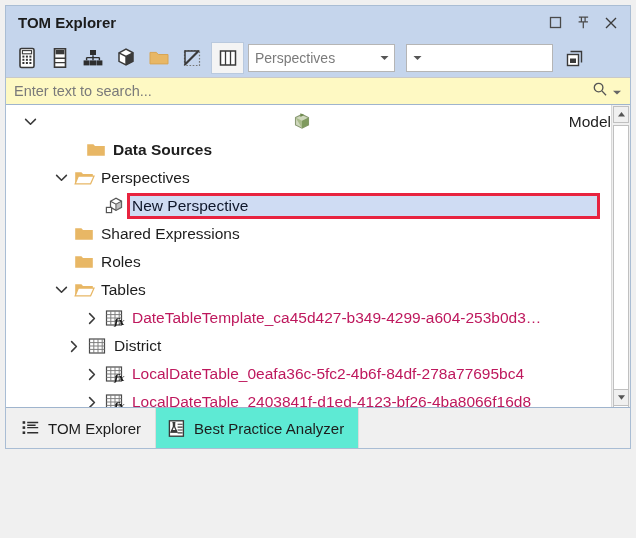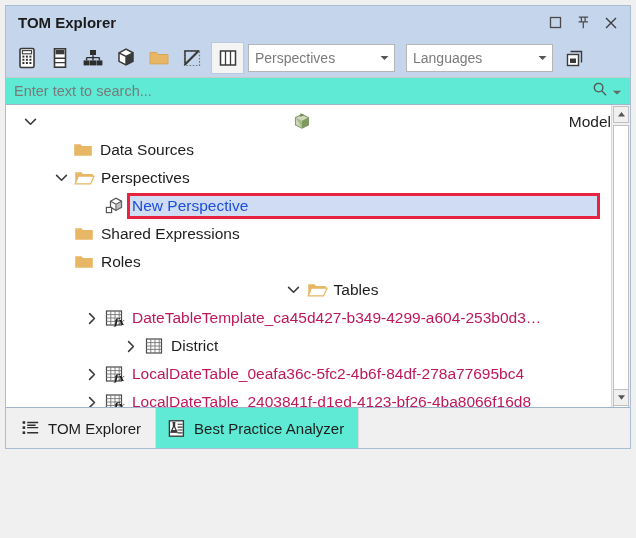--- a/index.html
+++ b/index.html
@@ -106,21 +106,21 @@
   #languages-combo { width: 147px; margin-left: 11px; }
   .tb-right {
     margin-left: 6px;
     width: 30px; height: 30px;
     display:flex; align-items:center; justify-content:center;
     cursor: default;
   }
   
   .searchbar {
     height: 28px;
-    background: #5eead4;
+    background: #fef9c3;
     border-top: 1px solid #c9c9c9;
     border-bottom: 1px solid #9fb4cd;
     display: flex;
     align-items: center;
     flex: 0 0 auto;
     box-sizing: border-box;
     position: relative;
   }
   .search-input {
     border: none;
@@ -185,21 +185,21 @@
     right: 11px;
     top: 1px;
     bottom: 1px;
     background: #cfdcf3;
     border: 3px solid #e8233f;
     box-sizing: border-box;
   }
   .row.selected .node-label {
     position: relative;
     z-index: 2;
-    color: #1d4ed8;
+    color: #0f172a;
   }
   .row.selected .node-icon { position: relative; z-index: 2; }
   
   .vscroll {
     width: 19px;
     flex: 0 0 19px;
     background: #f0f0f0;
     border-left: 1px solid #d8d8d8;
     position: relative;
     box-sizing: border-box;
@@ -349,21 +349,20 @@
       <div class="combo" id="perspectives-combo">
         <div class="cb-label">Perspectives</div>
         <div class="cb-arrow">
           <svg width="11" height="8" viewBox="0 0 11 8">
               <path d="M1.5 2 L5.5 6 L9.5 2 Z" fill="#555"></path>
             </svg>
         </div>
       </div>
 
       <div class="combo" id="languages-combo">
-        <div class="cb-label">Languages</div>
         <div class="cb-arrow">
           <svg width="11" height="8" viewBox="0 0 11 8">
               <path d="M1.5 2 L5.5 6 L9.5 2 Z" fill="#555"></path>
             </svg>
         </div>
       </div>
 
       <div class="tb-right">
         <svg width="19" height="19" viewBox="0 0 19 19">
           <path d="M5.5 2.5 h11 v11" fill="none" stroke="#3a3a3a" stroke-width="1.4"></path>
@@ -401,21 +400,21 @@
             <div class="node-icon">
               <svg width="22" height="22" viewBox="0 0 22 22">
         <path d="M4.5 6.6 L11 3.4 L17.5 6.6 L17.5 14 L11 17.2 L4.5 14 Z" fill="#cfd8bd" stroke="#8a9a74" stroke-width="1.1"></path>
         <path d="M11 9.8 L17.5 6.6 L17.5 14 L11 17.2 Z" fill="#7f9a5e"></path>
         <path d="M4.5 6.6 L11 9.8 L11 17.2 Z" fill="#a9bb8c"></path>
         <path d="M9.4 2.2 L13.2 4.1 L9.4 6.0 Z" fill="#6f8a4e"></path>
       </svg>
             </div>
             <div class="node-label">Model</div>
           </div>
-          <div class="row" style="padding-left: 43px;">
+          <div class="row" style="padding-left: 56px; font-weight: bold;">
             <div class="exp"></div>
             <div class="node-icon">
               <svg width="22" height="18" viewBox="0 0 22 18">
         <path d="M2.2 3.2h6.2l1.6 1.9h9.8v9.7H2.2z" fill="#e8b765"></path>
       </svg>
             </div>
             <div class="node-label">Data Sources</div>
           </div>
           <div class="row" style="padding-left: 44px;">
             <div class="exp">
@@ -455,21 +454,21 @@
           </div>
           <div class="row" style="padding-left: 44px;">
             <div class="exp"></div>
             <div class="node-icon">
               <svg width="22" height="18" viewBox="0 0 22 18">
         <path d="M2.2 3.2h6.2l1.6 1.9h9.8v9.7H2.2z" fill="#e8b765"></path>
       </svg>
             </div>
             <div class="node-label">Roles</div>
           </div>
-          <div class="row" style="padding-left: 44px; justify-content: center;">
+          <div class="row" style="padding-left: 44px;">
             <div class="exp">
               <svg width="13" height="10" viewBox="0 0 13 10">
                 <path d="M1.6 2.4 L6.5 7.2 L11.4 2.4" fill="none" stroke="#3a3a3a" stroke-width="1.55" stroke-linecap="round" stroke-linejoin="round"></path>
               </svg>
             </div>
             <div class="node-icon">
               <svg width="22" height="18" viewBox="0 0 22 18">
         <path d="M2.2 3.2h6.2l1.6 1.9h9.8v2.1H5.3L2.2 14.8z" fill="#e8b765"></path>
         <path d="M2.2 14.8 L5.3 7.2 H21 L17.6 14.8 Z" fill="#ffffff" stroke="#e8b765" stroke-width="1.25"></path>
       </svg>
@@ -484,21 +483,21 @@
             </div>
             <div class="node-icon">
               <svg width="22" height="20" viewBox="0 0 22 20">
         <rect x="2.5" y="3" width="15" height="14" fill="#ffffff" stroke="#4a4a4a" stroke-width="1.2"></rect>
         <path d="M2.5 6.6h15 M2.5 10.0h15 M2.5 13.4h15 M6.8 3v14 M11.0 3v14 M15.2 3v14" stroke="#7a7a7a" stroke-width="0.95"></path>
         <text x="10.2" y="17.3" font-family="DejaVu Serif, serif" font-style="italic" font-weight="bold" font-size="10" fill="#1c1c1c">fx</text>
       </svg>
             </div>
             <div class="node-label dim">DateTableTemplate_ca45d427-b349-4299-a604-253b0d3…</div>
           </div>
-          <div class="row" style="padding-left: 114px;">
+          <div class="row" style="padding-left: 57px;">
             <div class="exp">
               <svg width="10" height="13" viewBox="0 0 10 13">
                 <path d="M2.6 1.6 L7.4 6.5 L2.6 11.4" fill="none" stroke="#3a3a3a" stroke-width="1.55" stroke-linecap="round" stroke-linejoin="round"></path>
               </svg>
             </div>
             <div class="node-icon">
               <svg width="20" height="20" viewBox="0 0 20 20">
         <rect x="2.5" y="3" width="15" height="14" fill="#ffffff" stroke="#4a4a4a" stroke-width="1.2"></rect>
         <path d="M2.5 6.6h15 M2.5 10.0h15 M2.5 13.4h15 M6.8 3v14 M11.0 3v14 M15.2 3v14" stroke="#7a7a7a" stroke-width="0.95"></path>
       </svg>

